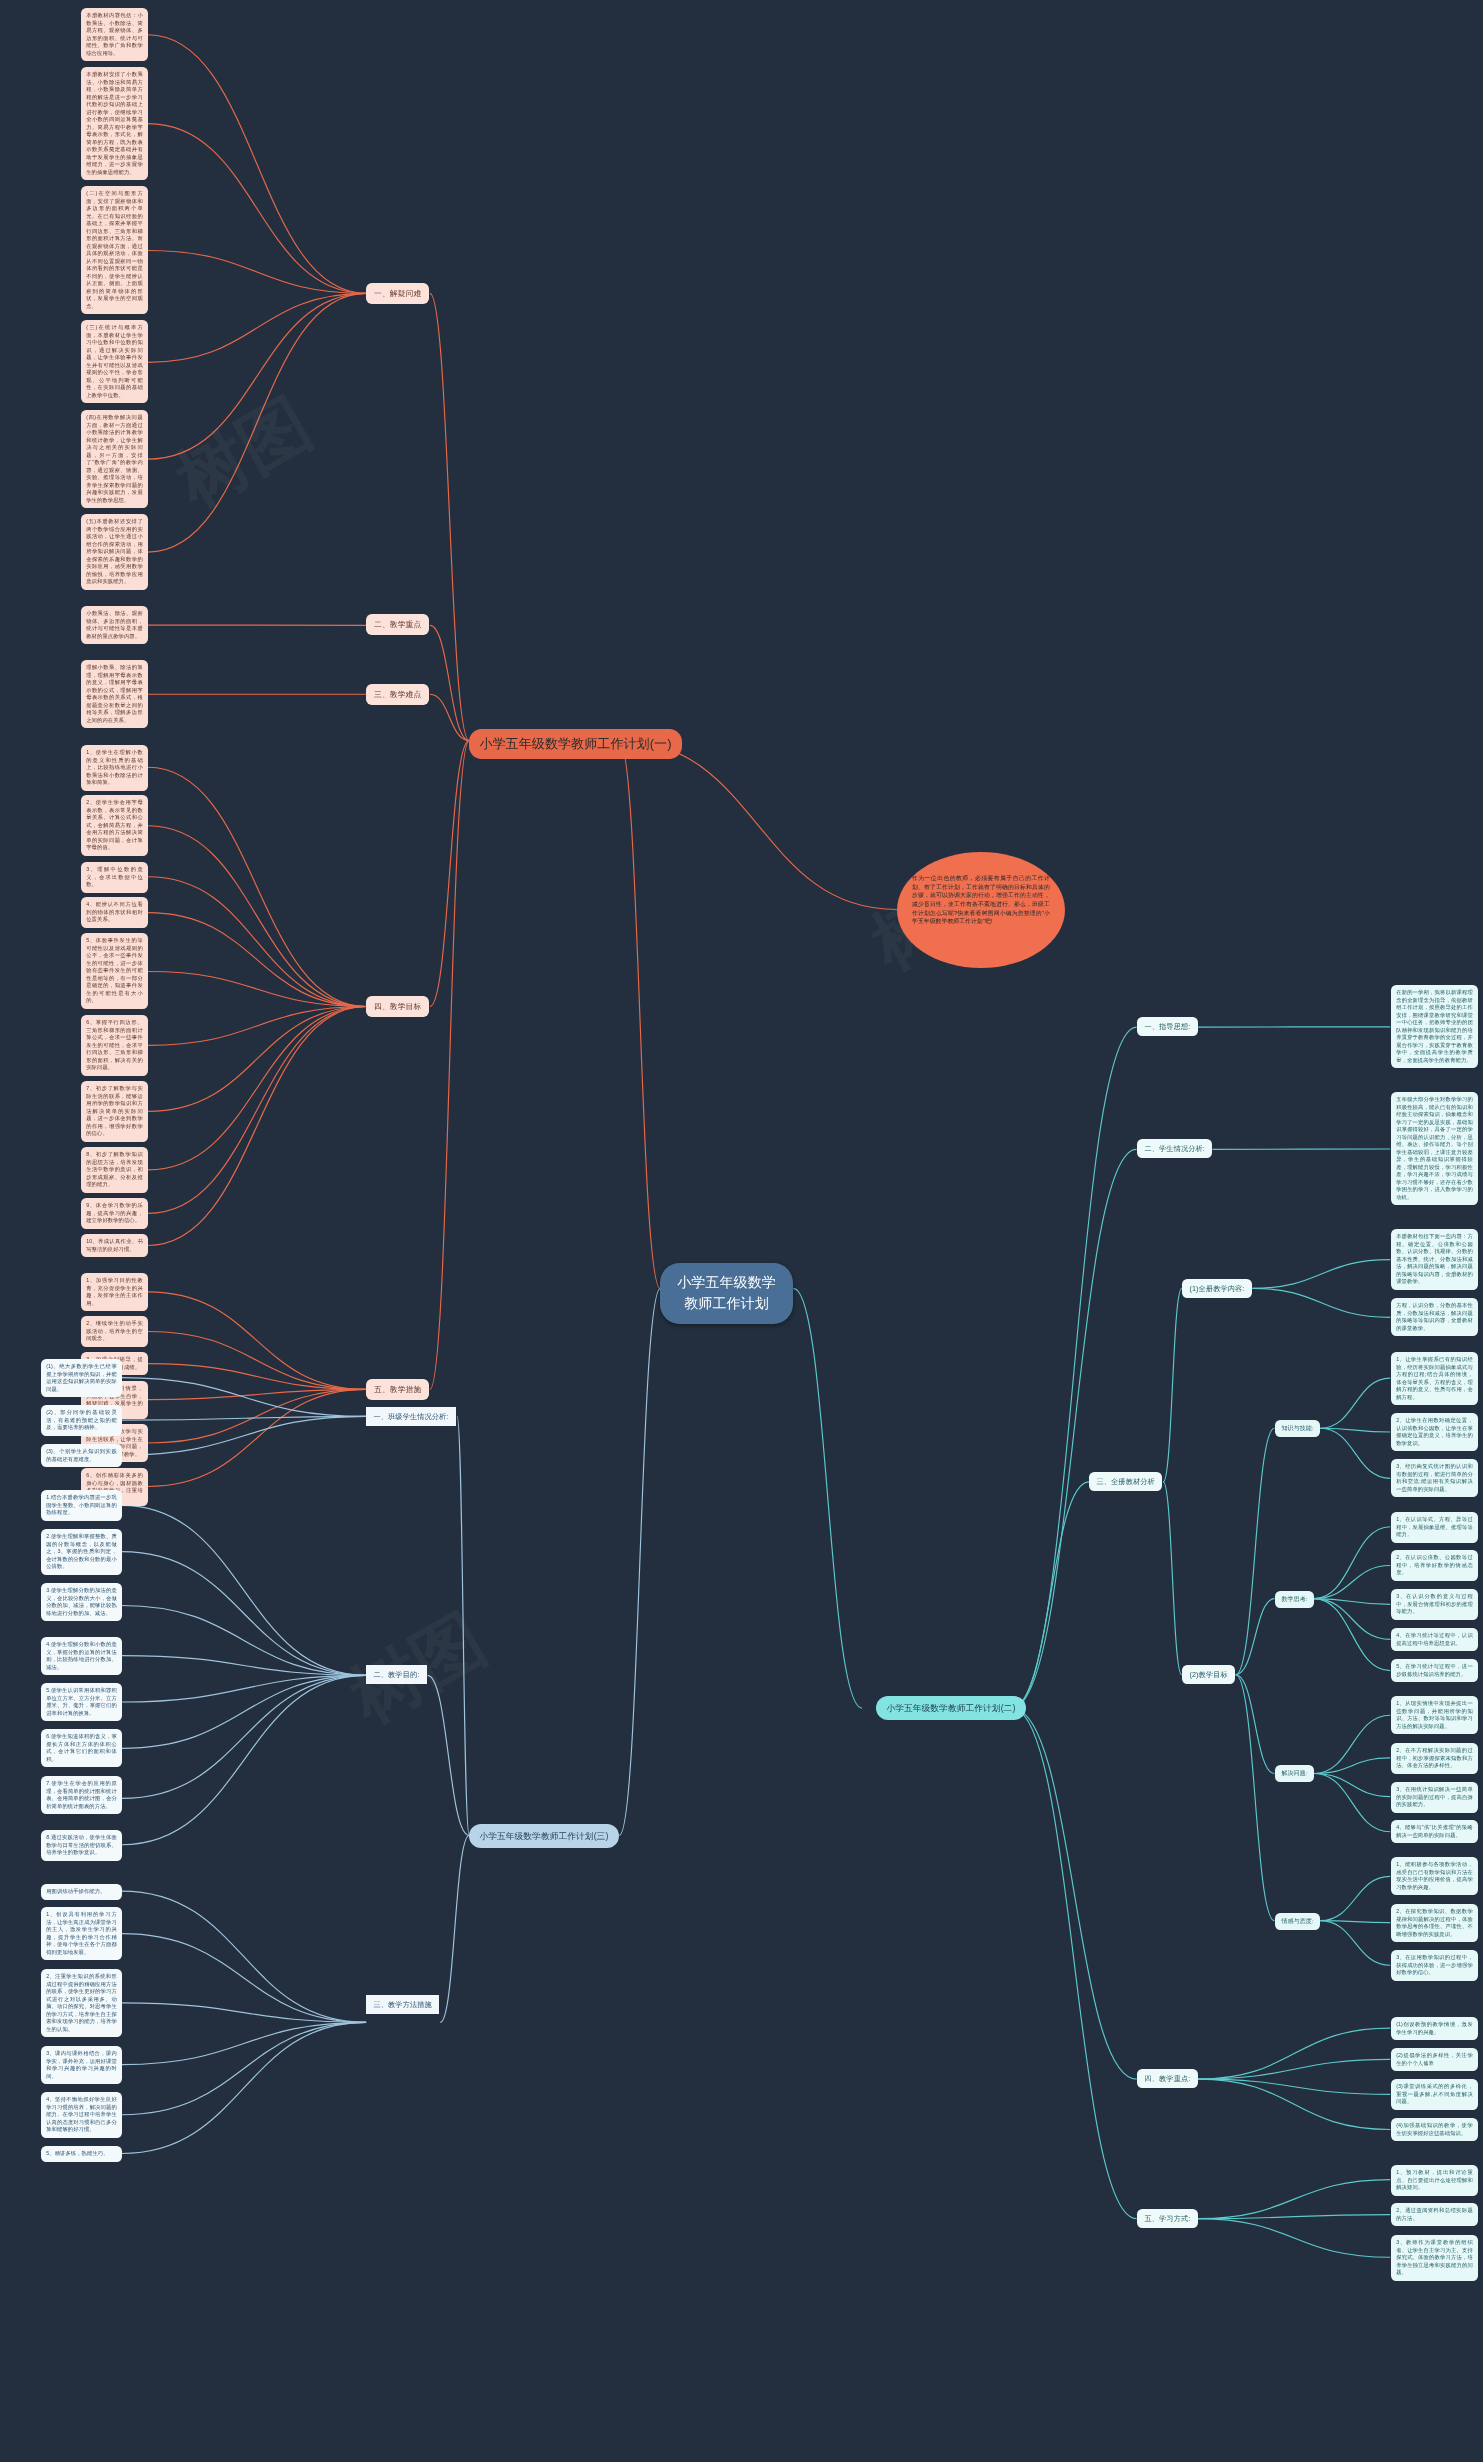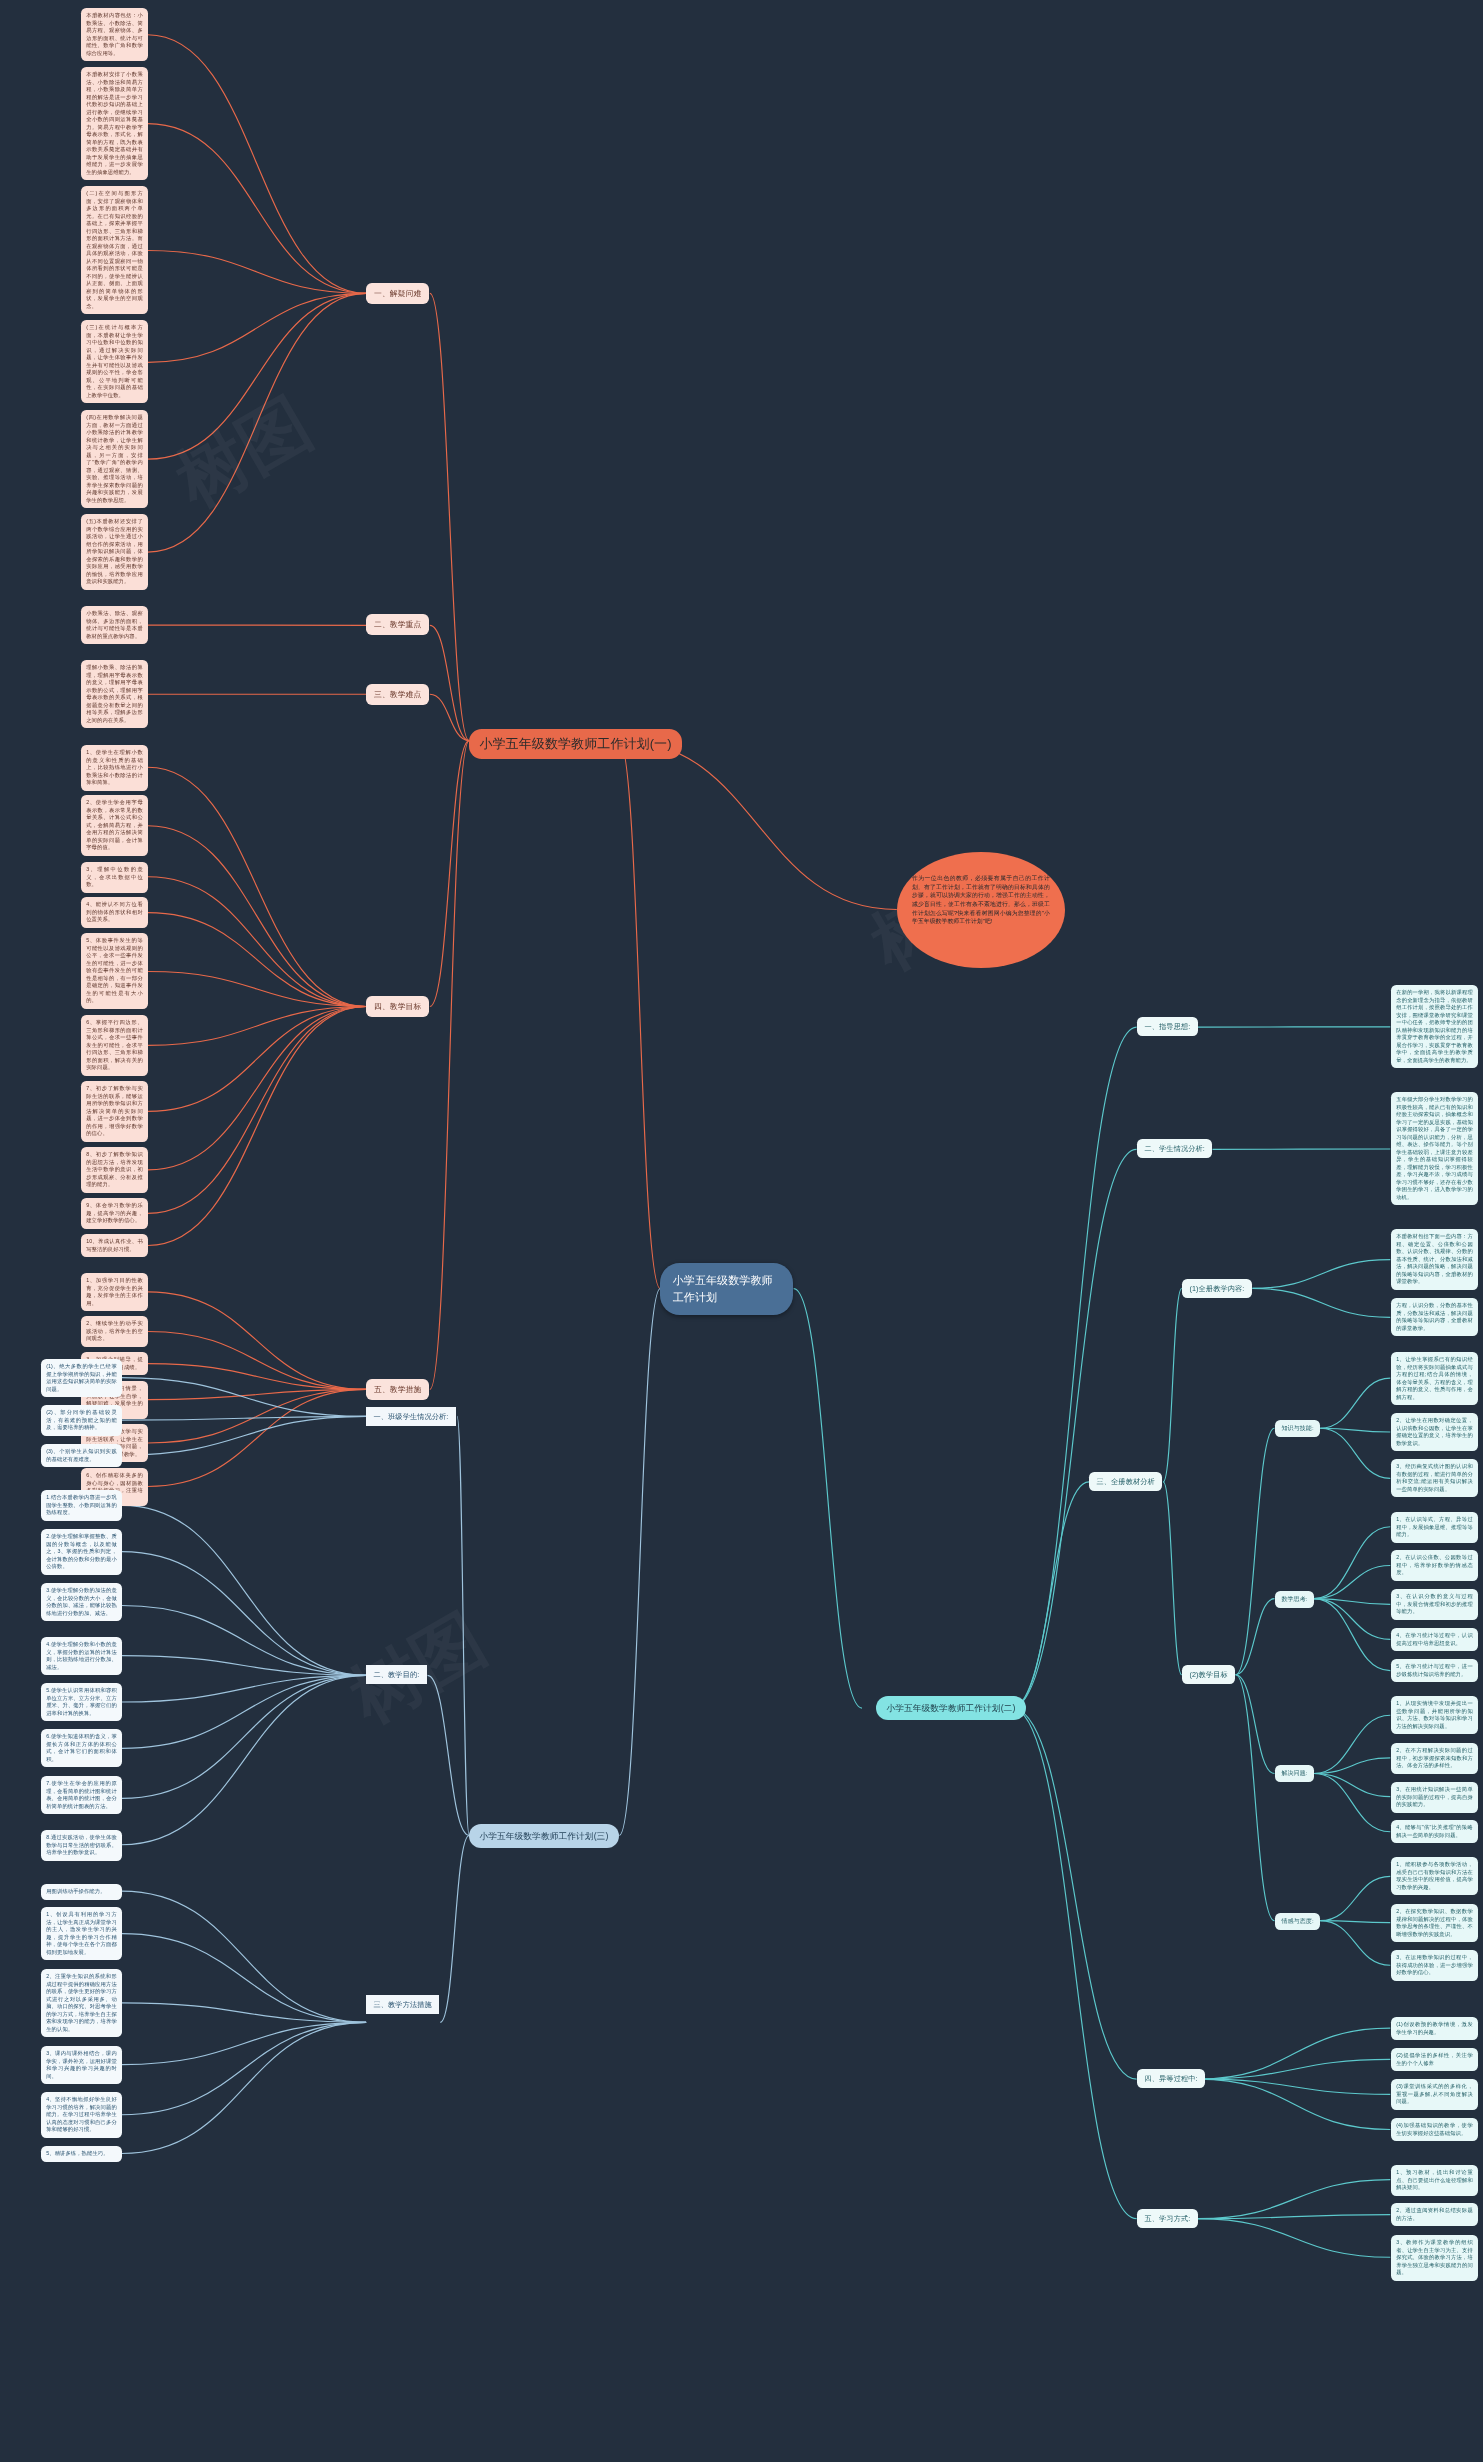--- a/index.html
+++ b/index.html
@@ -29,22 +29,22 @@
     padding: 4px 5.2px;
     line-height: 1.42;
     letter-spacing: 0.1px;
     word-break: break-all;
     white-space: normal;
   }
   
   .root {
     background: #4a6f96;
     color: #ffffff;
-    font-size: 11px;
-    text-align: left;
+    font-size: 14px;
+    text-align: center;
     border-radius: 19.7px;
     padding: 9.3px 12.7px;
     line-height: 1.5;
     box-shadow: 0 1.2px 4px rgba(0,0,0,.35);
   }
   
   .b1-main {
     background: #e8694a;
     color: #2b2b2b;
     font-size: 13px;
@@ -330,21 +330,21 @@
       <div class="node b2-leaf" style="left: 1391px; top: 1857px; width: 87px;"><span>1、能积极参与各项数学活动，感受自己已有数学知识和方法在现实生活中的应用价值，提高学习数学的兴趣。</span></div>
       <div class="node b2-leaf" style="left: 1391px; top: 1904px; width: 87px;"><span>2、在探究数学知识、数据数学规律和问题解决的过程中，体验数学思考的条理性、严谨性、不断增强数学的实践意识。</span></div>
       <div class="node b2-leaf" style="left: 1391px; top: 1950px; width: 87px;"><span>3、在运用数学知识的过程中，获得成功的体验，进一步增强学好数学的信心。</span></div>
       <div class="node b2-sub2" style="left: 1275px; top: 1913px;"><span>情感与态度:</span></div>
       <div class="node b2-sub" style="left: 1182px; top: 1665px;"><span>(2)教学目标</span></div>
       <div class="node b2-sub" style="left: 1089px; top: 1472px;"><span>三、全册教材分析</span></div>
       <div class="node b2-leaf" style="left: 1391px; top: 2017px; width: 87px;"><span>(1)创设教预的教学情境，激发学生学习的兴趣。</span></div>
       <div class="node b2-leaf" style="left: 1391px; top: 2048px; width: 87px;"><span>(2)提倡学法的多样性，关注学生的个个人修养</span></div>
       <div class="node b2-leaf" style="left: 1391px; top: 2079px; width: 87px;"><span>(3)课堂训练采式的的多样化，重视一题多解,从不同角度解决问题。</span></div>
       <div class="node b2-leaf" style="left: 1391px; top: 2118px; width: 87px;"><span>(4)加强基础知识的教学，使学生切实掌握好这些基础知识。</span></div>
-      <div class="node b2-sub" style="left: 1137px; top: 2069px;"><span>四、异等过程中:</span></div>
+      <div class="node b2-sub" style="left: 1137px; top: 2069px;"><span>四、教学重点:</span></div>
       <div class="node b2-leaf" style="left: 1391px; top: 2165px; width: 87px;"><span>1、预习教材，提出和讨论重点、自己要提出什么途径理解和解决疑问。</span></div>
       <div class="node b2-leaf" style="left: 1391px; top: 2203px; width: 87px;"><span>2、通过查阅资料和总结实际题的方法。</span></div>
       <div class="node b2-leaf" style="left: 1391px; top: 2235px; width: 87px;"><span>3、教师作为课堂教学的组织者、让学生自主学习为主、支持探究式、体验的教学习方法，培养学生独立思考和实践能力的问题。</span></div>
       <div class="node b2-sub" style="left: 1137px; top: 2209px;"><span>五、学习方式:</span></div>
       <div class="node b3-leaf" style="left: 41px; top: 1359px; width: 81px;"><span>(1)、绝大多数的学生已经掌握上学学期所学的知识，并能运用这些知识解决简单的实际问题。</span></div>
       <div class="node b3-leaf" style="left: 41px; top: 1405px; width: 81px;"><span>(2)、部分同学的基础较灵活，有着难的预能之知的能及，需要培养的精神。</span></div>
       <div class="node b3-leaf" style="left: 41px; top: 1444px; width: 81px;"><span>(3)、个别学生从知识到实践的基础还有差难度。</span></div>
       <div class="node b3-sub" style="left: 366px; top: 1407px;"><span>一、班级学生情况分析:</span></div>
       <div class="node b3-leaf" style="left: 41px; top: 1490px; width: 81px;"><span>1.结合本册教学内容进一步巩固学生整数、小数四则运算的熟练程度。</span></div>
       <div class="node b3-leaf" style="left: 41px; top: 1529px; width: 81px;"><span>2.使学生理解和掌握整数、质因的分数等概念，以及能做之，3、掌握的性质和判定，会计算数的分数和分数的最小公倍数。</span></div>

